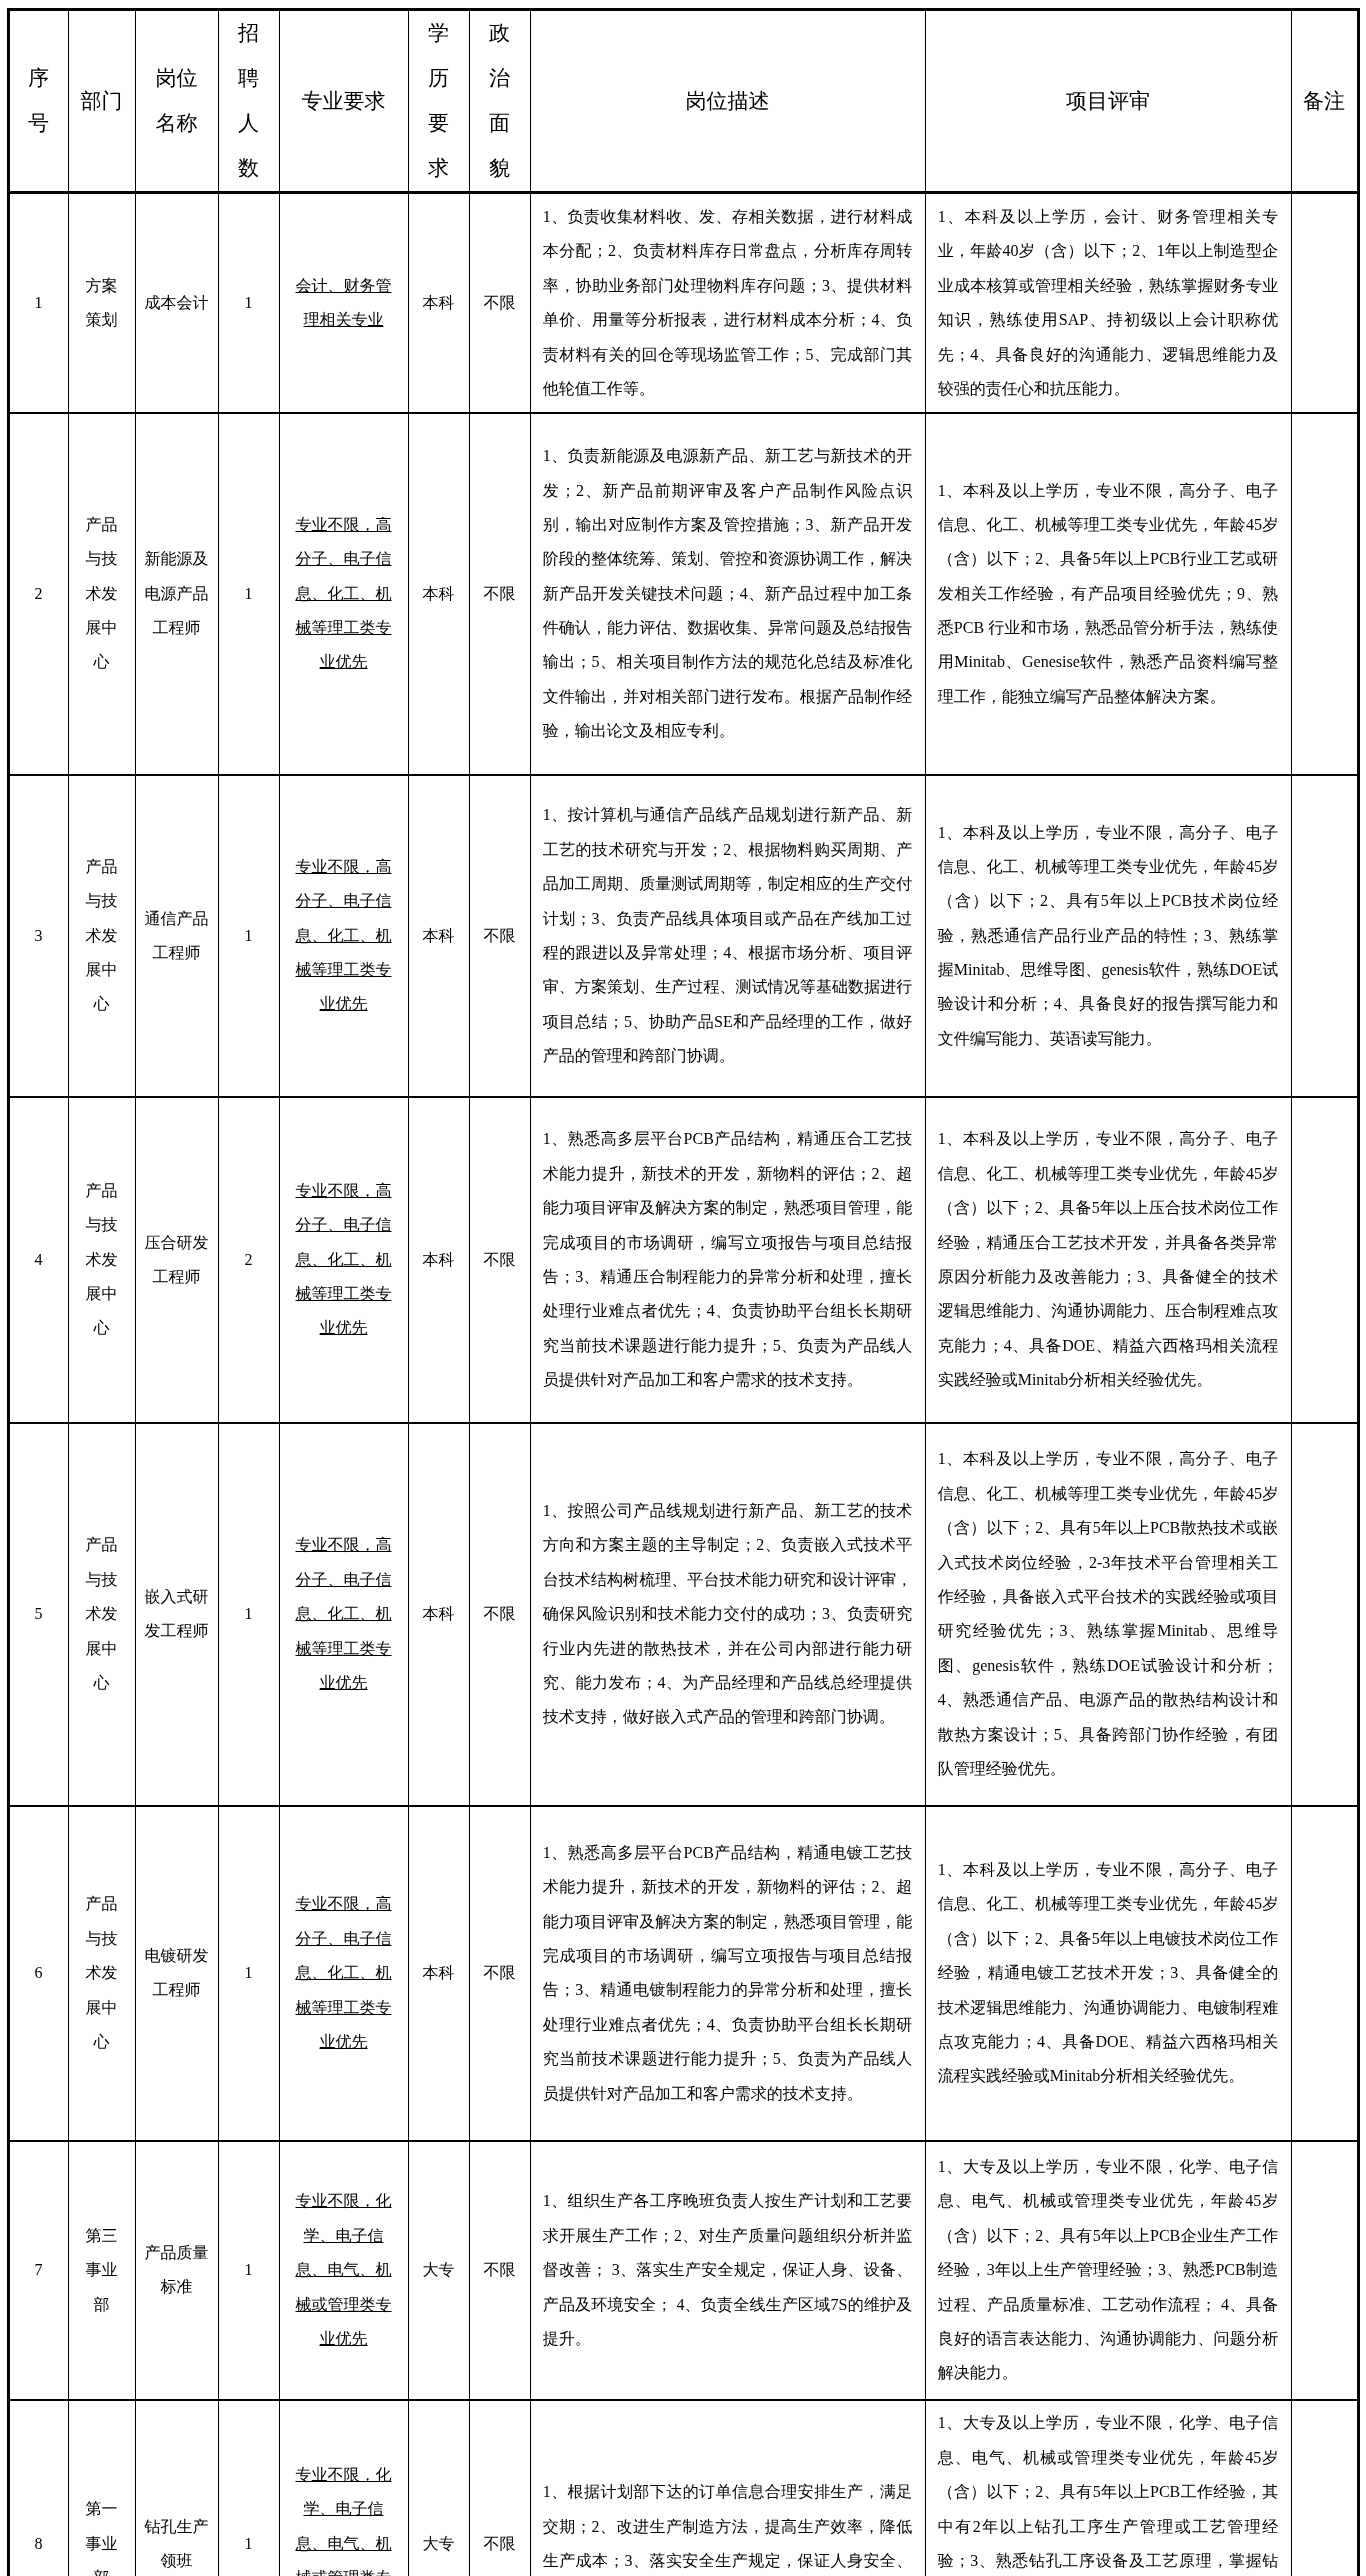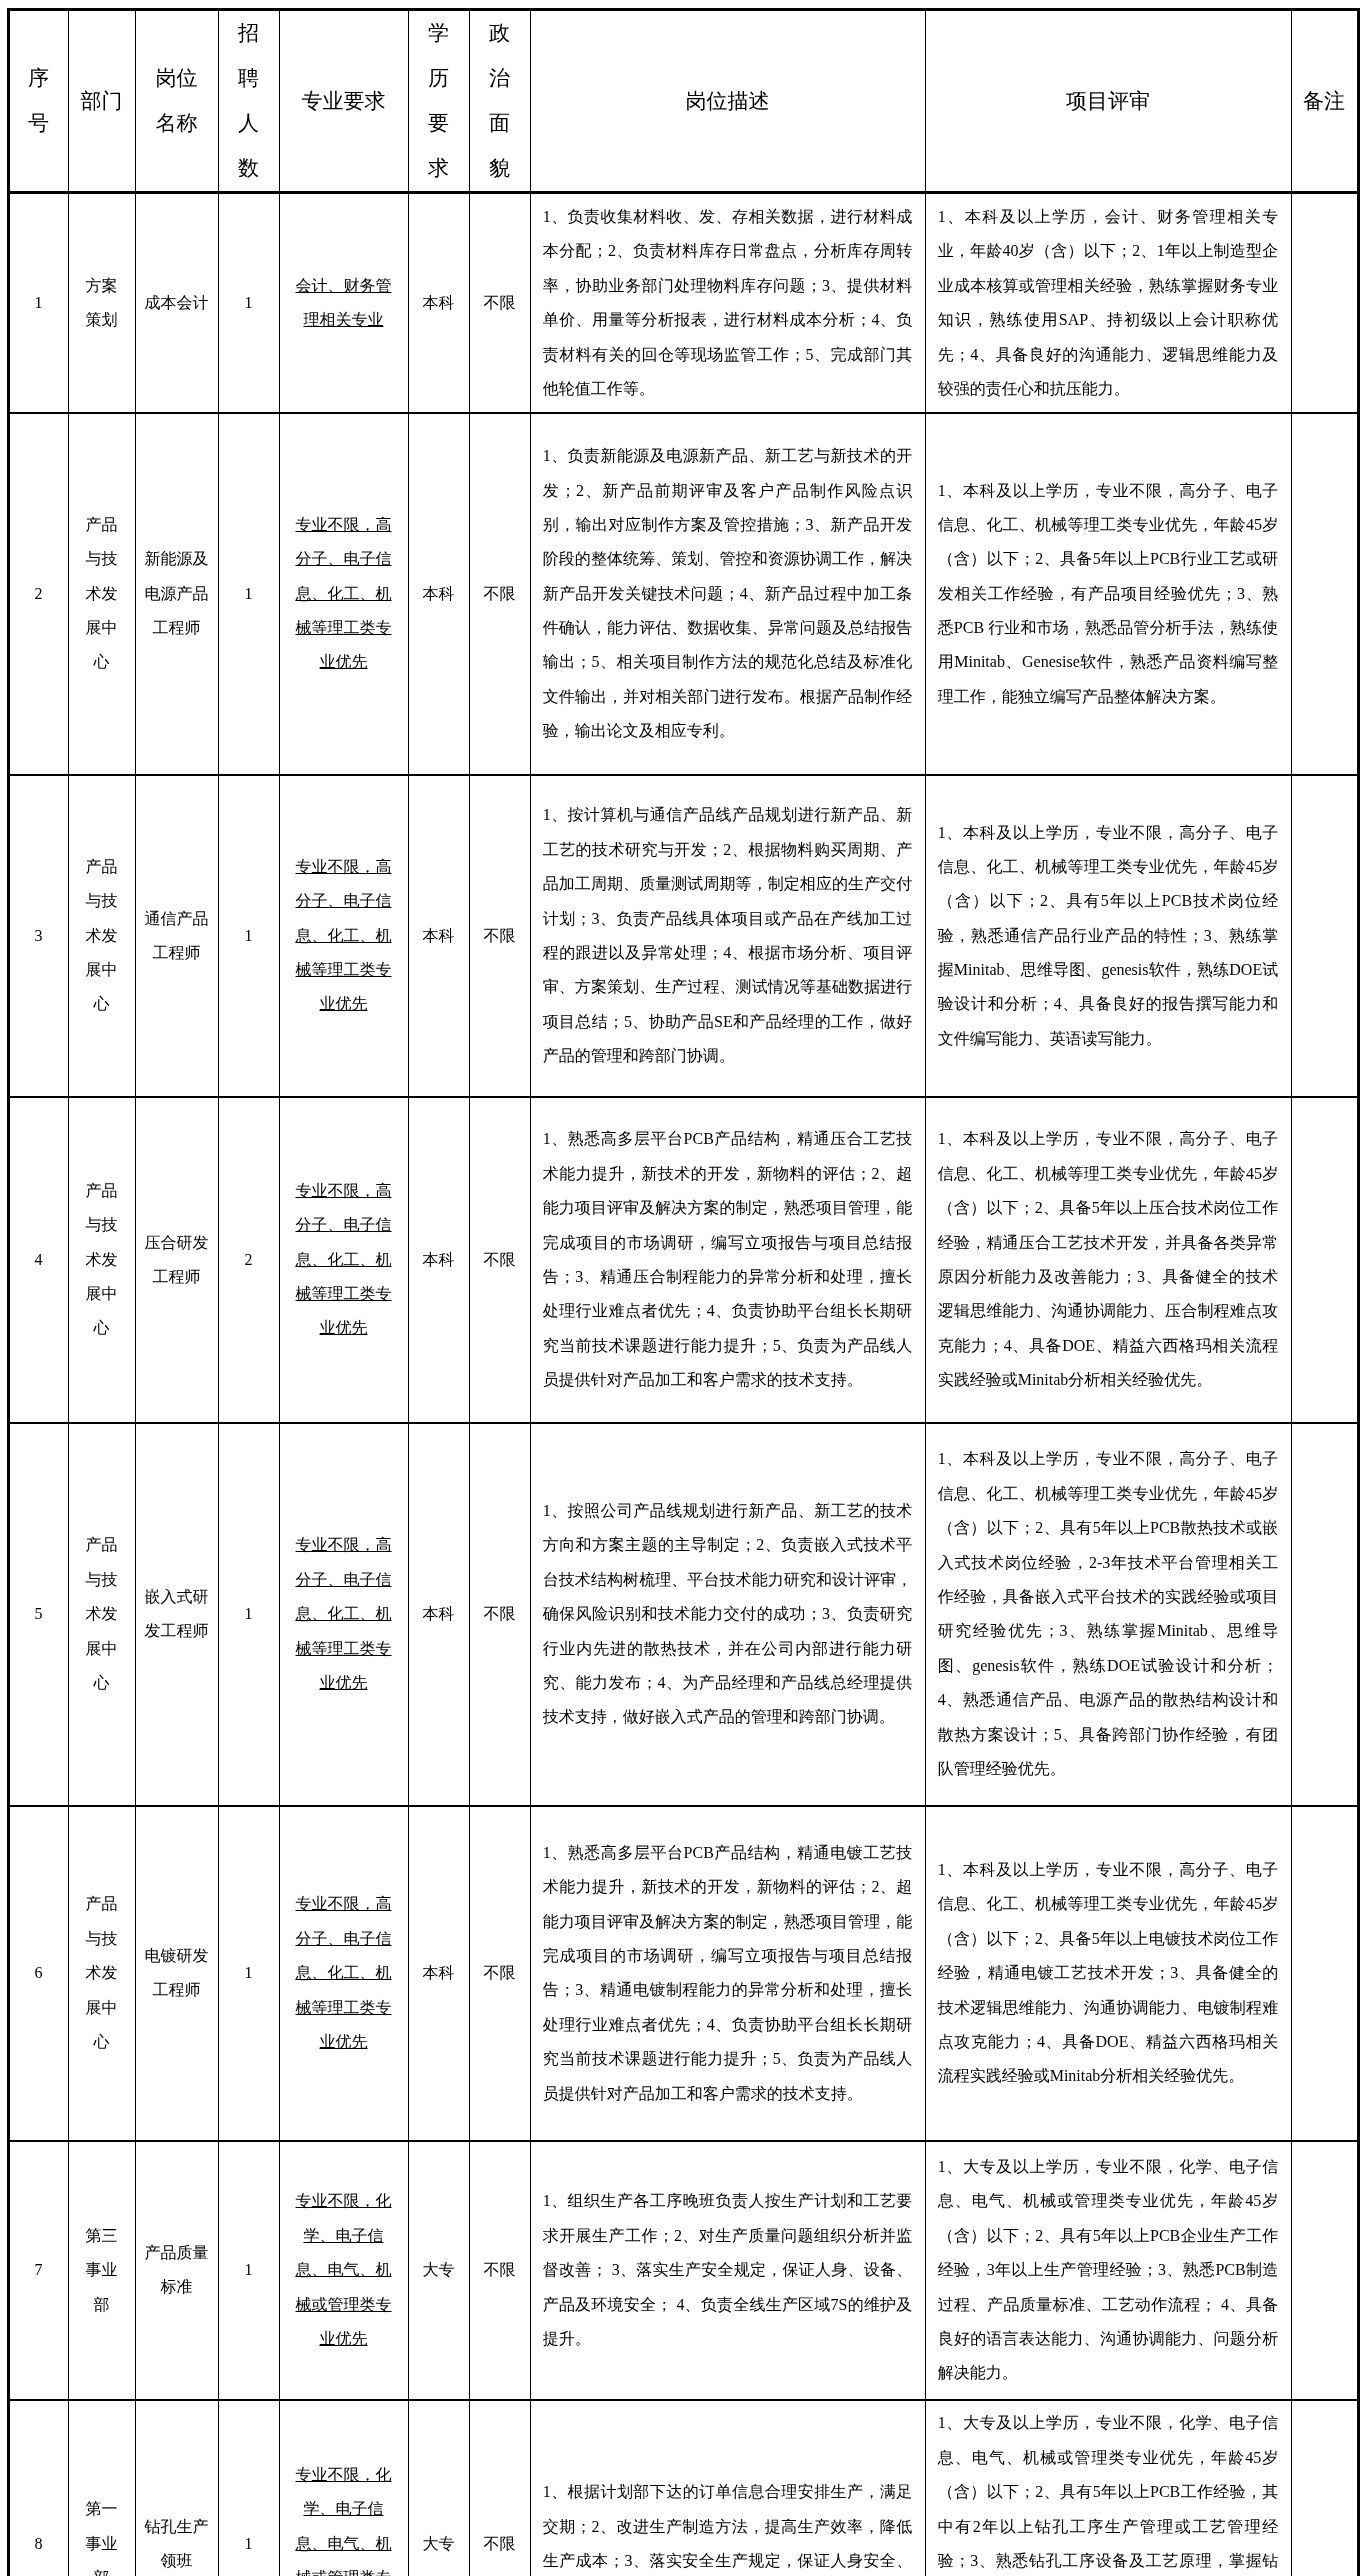--- a/index.html
+++ b/index.html
@@ -97,21 +97,21 @@
     </tr>
     <tr class="r2">
       <td class="no">2</td>
       <td class="dept">产品与技术发展中心</td>
       <td class="title">新能源及电源产品工程师</td>
       <td class="count">1</td>
       <td class="major">专业不限，高分子、电子信息、化工、机械等理工类专业优先</td>
       <td class="edu">本科</td>
       <td class="pol">不限</td>
       <td class="desc">1、负责新能源及电源新产品、新工艺与新技术的开发；2、新产品前期评审及客户产品制作风险点识别，输出对应制作方案及管控措施；3、新产品开发阶段的整体统筹、策划、管控和资源协调工作，解决新产品开发关键技术问题；4、新产品过程中加工条件确认，能力评估、数据收集、异常问题及总结报告输出；5、相关项目制作方法的规范化总结及标准化文件输出，并对相关部门进行发布。根据产品制作经验，输出论文及相应专利。</td>
-      <td class="qual">1、本科及以上学历，专业不限，高分子、电子信息、化工、机械等理工类专业优先，年龄45岁（含）以下；2、具备5年以上PCB行业工艺或研发相关工作经验，有产品项目经验优先；3、熟悉PCB 行业和市场，熟悉品管分析手法，熟练使用Minitab、Genesise软件，熟悉产品资料编写整理工作，能独立编写产品整体解决方案。</td>
+      <td class="qual">1、本科及以上学历，专业不限，高分子、电子信息、化工、机械等理工类专业优先，年龄45岁（含）以下；2、具备5年以上PCB行业工艺或研发相关工作经验，有产品项目经验优先；9、熟悉PCB 行业和市场，熟悉品管分析手法，熟练使用Minitab、Genesise软件，熟悉产品资料编写整理工作，能独立编写产品整体解决方案。</td>
       <td class="note"></td>
     </tr>
     <tr class="r3">
       <td class="no">3</td>
       <td class="dept">产品与技术发展中心</td>
       <td class="title">通信产品工程师</td>
       <td class="count">1</td>
       <td class="major">专业不限，高分子、电子信息、化工、机械等理工类专业优先</td>
       <td class="edu">本科</td>
       <td class="pol">不限</td>

